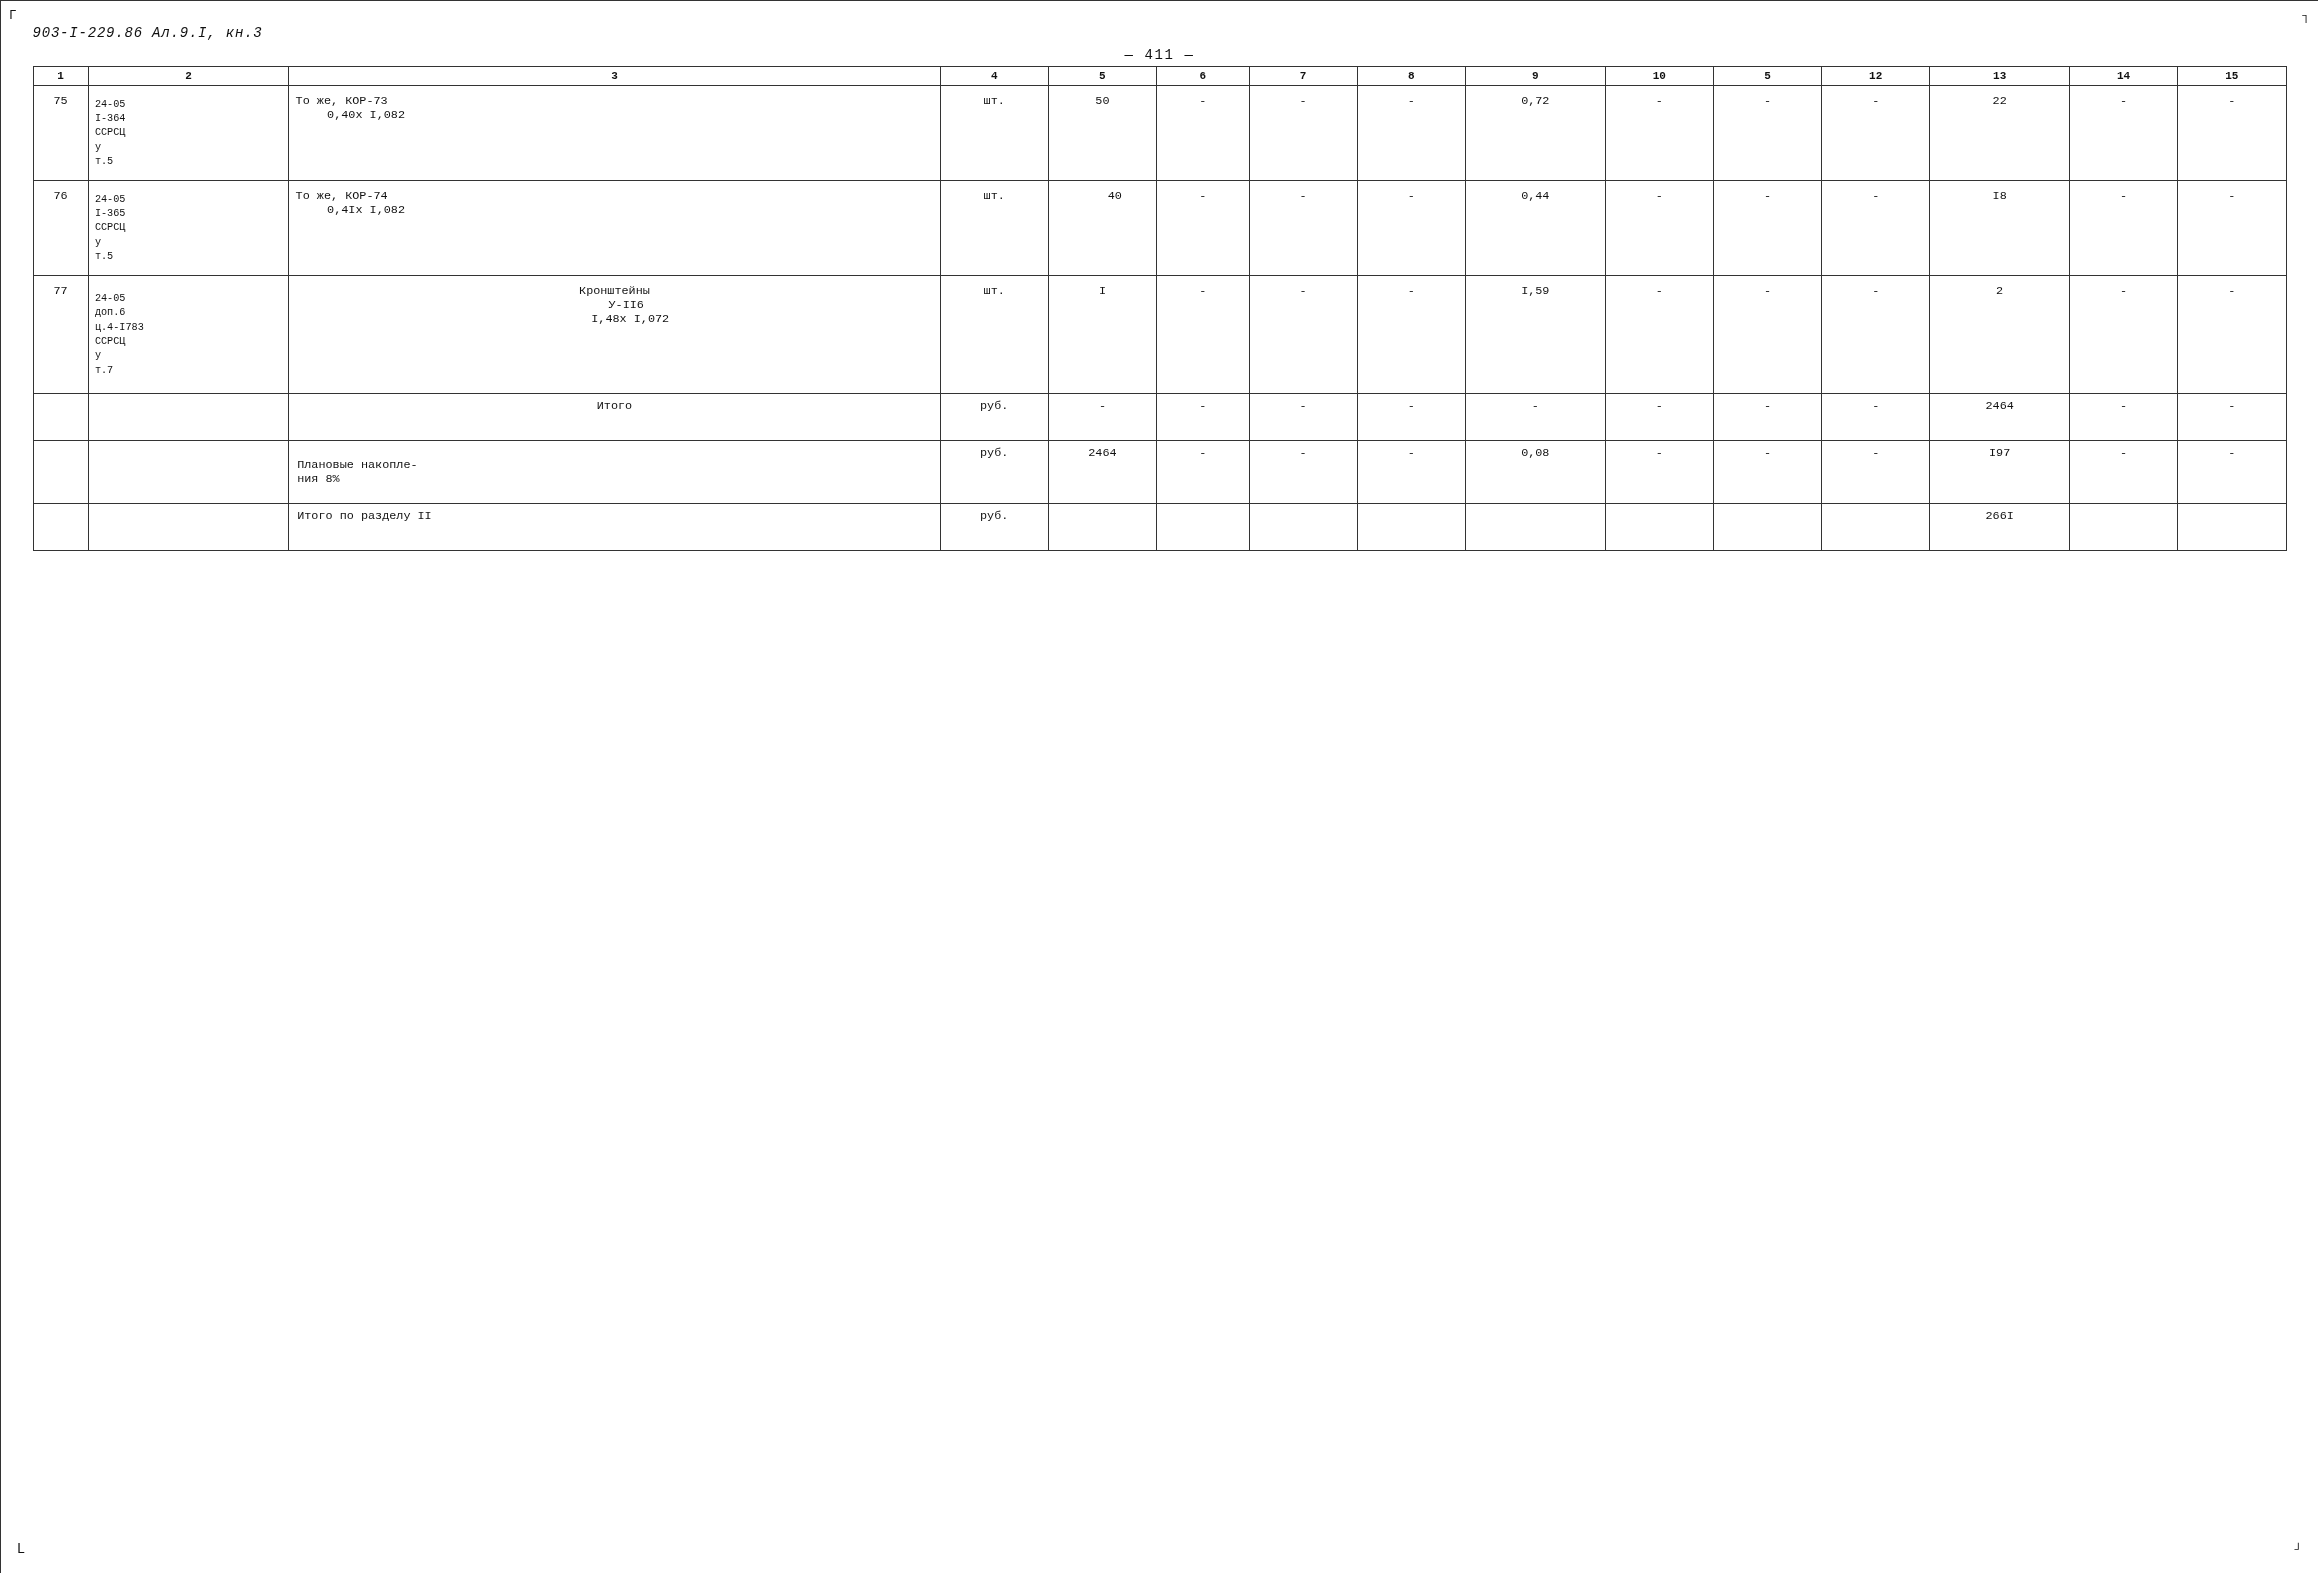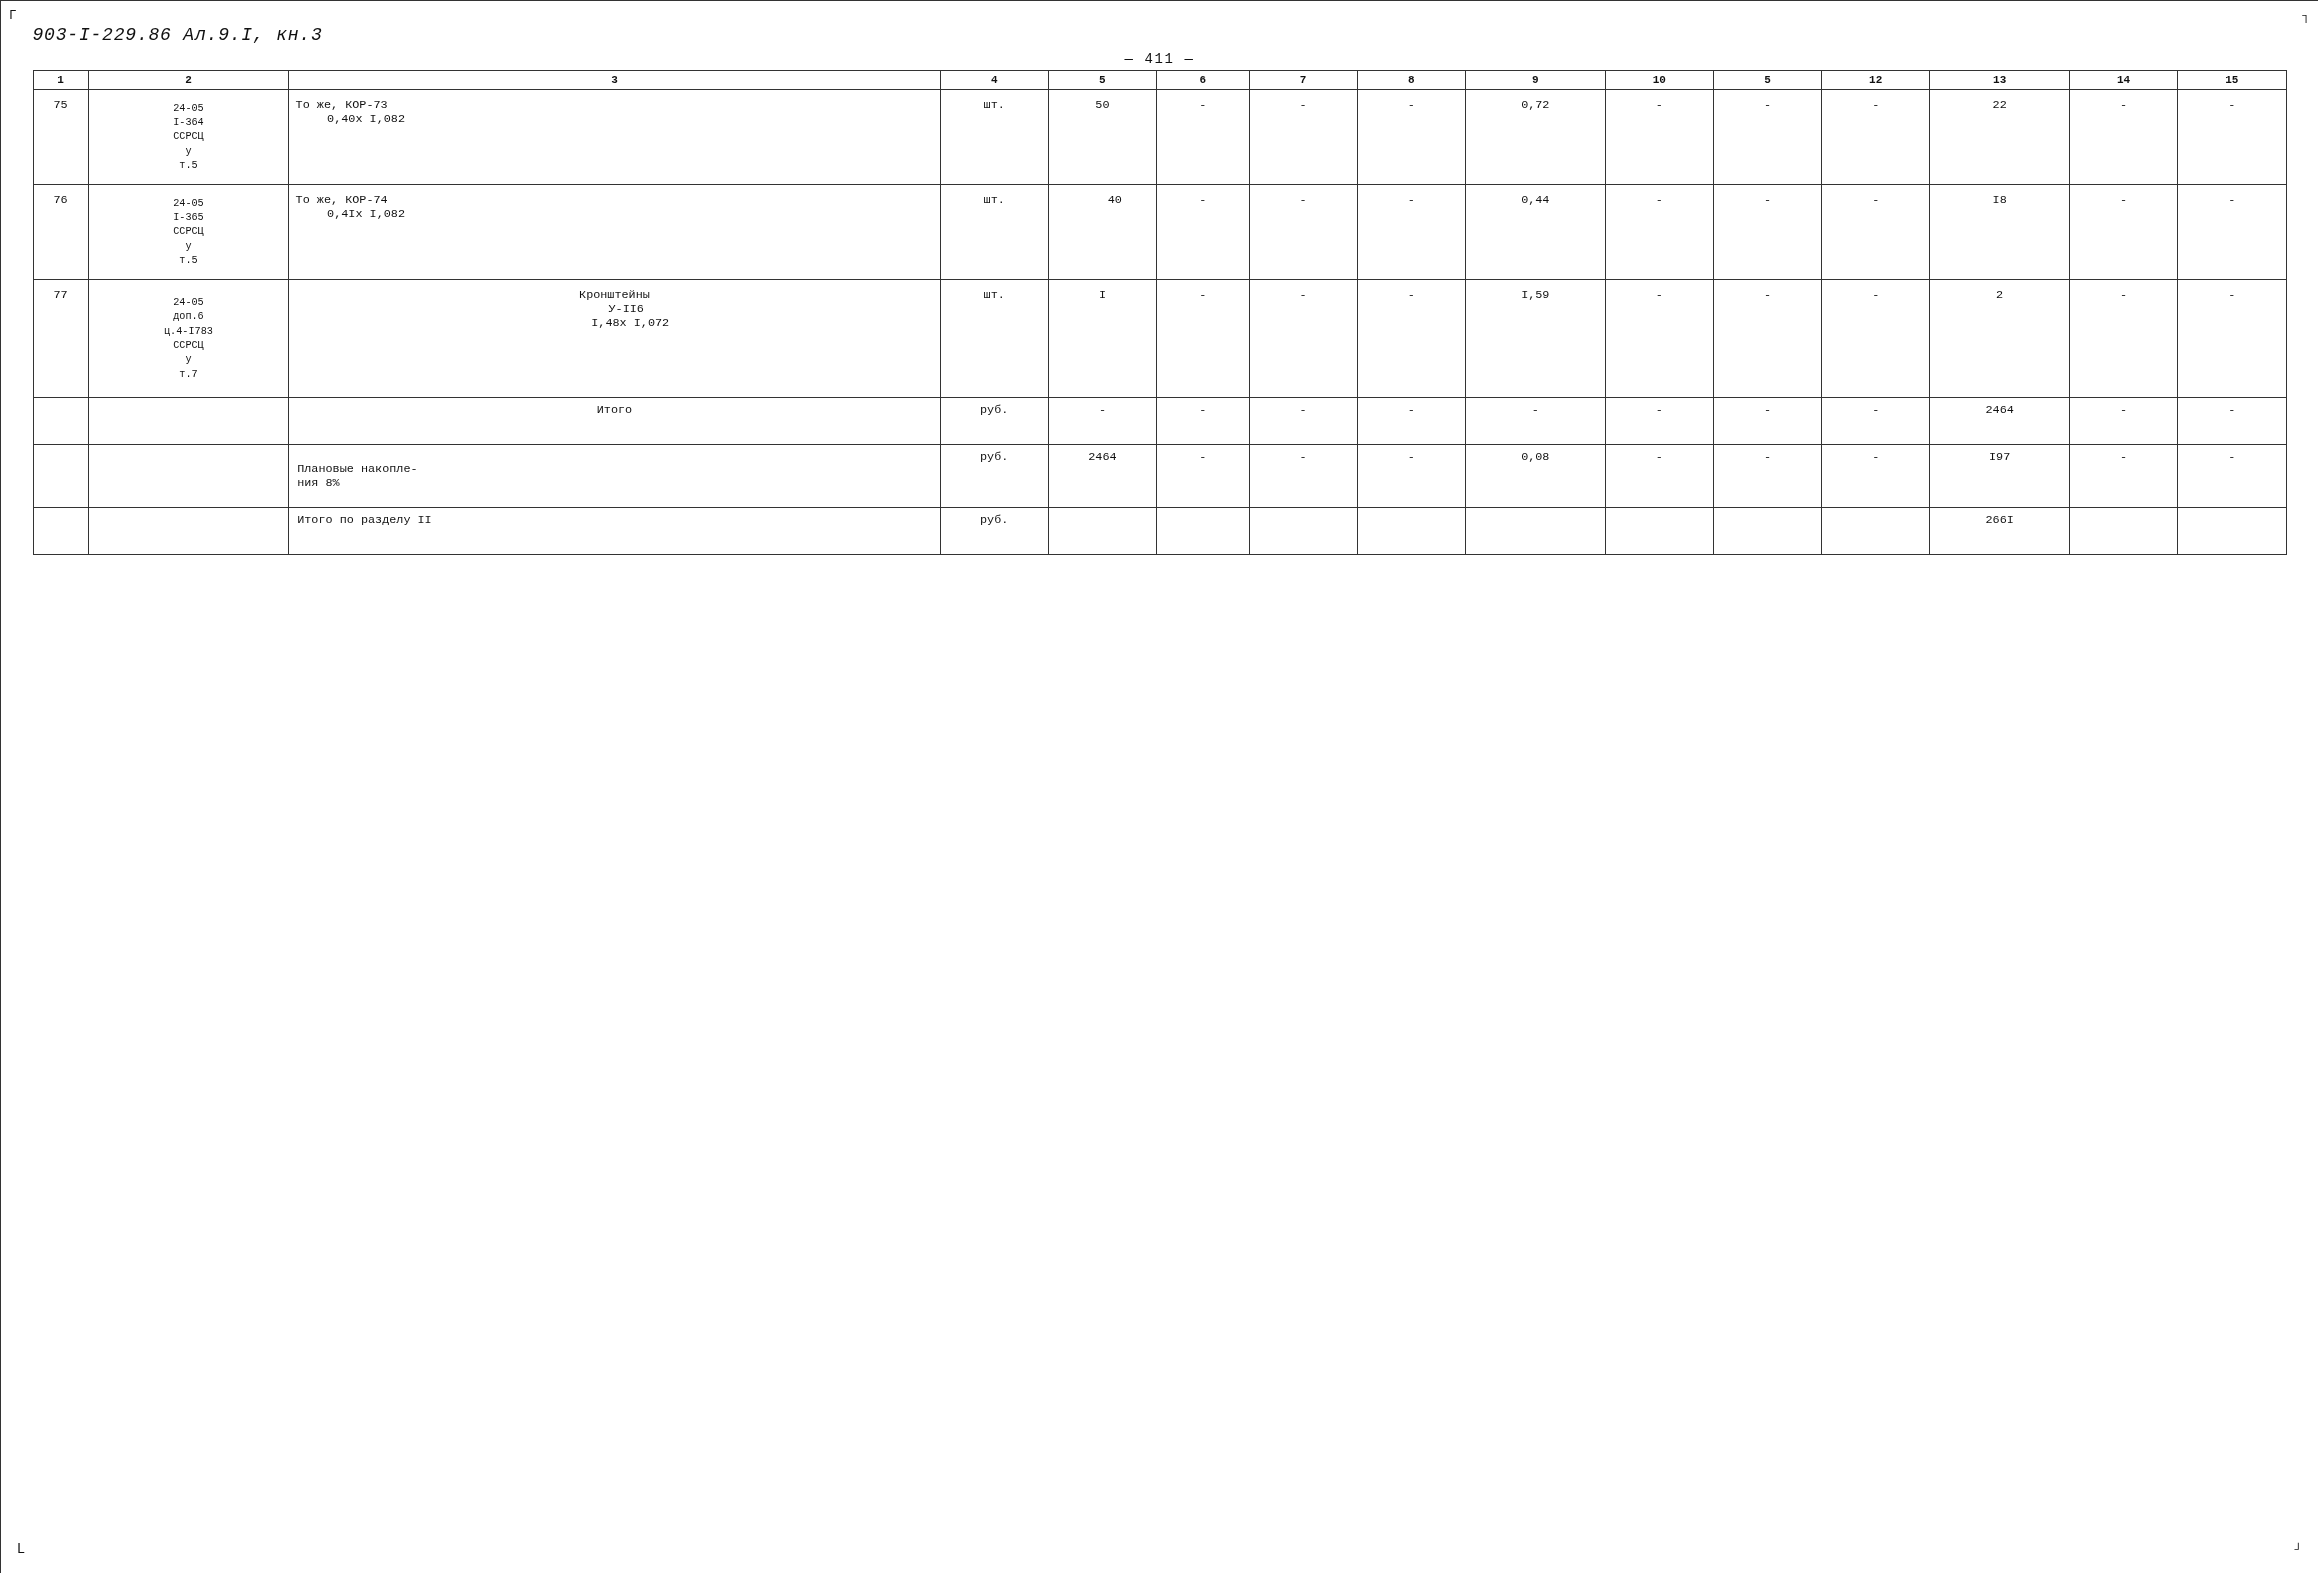--- a/index.html
+++ b/index.html
@@ -45,21 +45,21 @@
       font-size: 12.6px;
       color: #111;
     }
     .page-header {
       display: flex;
       justify-content: space-between;
       align-items: flex-start;
       margin-bottom: 6.3px;
     }
     .doc-title {
-      font-size: 18px;
+      font-size: 14px;
       font-style: italic;
       font-weight: normal;
       letter-spacing: 0.8px;
     }
     .page-number {
       text-align: center;
       font-size: 14px;
       margin-bottom: 3.2px;
       letter-spacing: 1.6px;
     }
@@ -90,21 +90,21 @@
     .col6 { width: 47px; }
     .col7 { width: 55px; }
     .col8 { width: 55px; }
     .col9 { width: 71px; }
     .col10 { width: 55px; }
     .col11 { width: 55px; }
     .col12 { width: 55px; }
     .col13 { width: 71px; }
     .col14 { width: 55px; }
     .col15 { width: 55px; }
-    .ref-col { text-align: center; font-size: 10.2px; line-height: 1.4; }
+    .ref-col { text-align: left; font-size: 10.2px; line-height: 1.4; }
 
     .row-data td {
       vertical-align: middle;
     }
     .total-row td {
       border-top: 0.8px solid #333;
     }
   </style>
 </head>
 <body>

